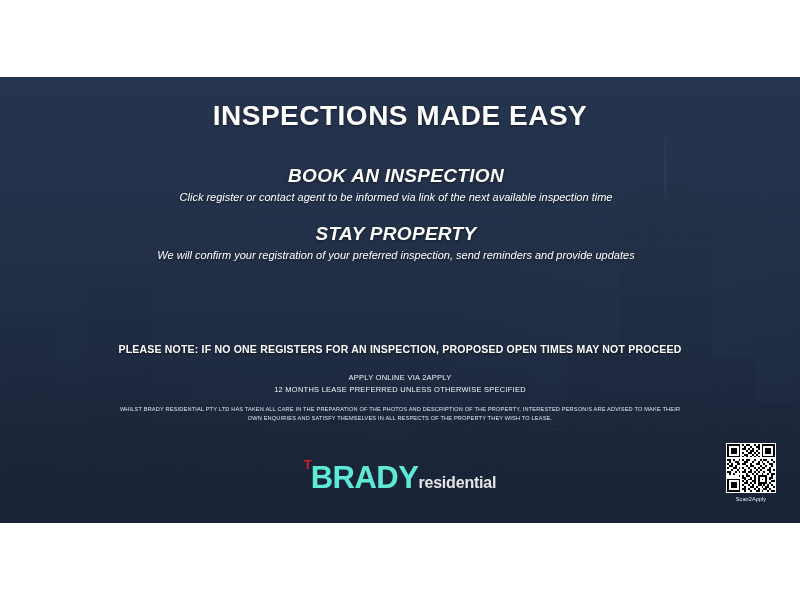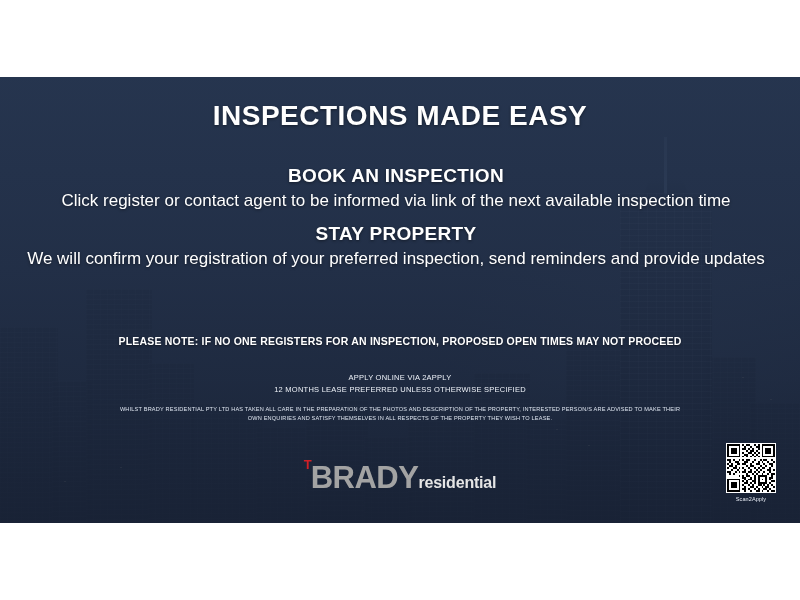--- a/index.html
+++ b/index.html
@@ -136,41 +136,41 @@
   .headline {
     position: absolute;
     top: 23px;
     left: 0; right: 0;
     font-size: 28px;
     font-weight: bold;
     letter-spacing: 0.5px;
     text-shadow: 0 1px 3px rgba(0,0,0,.45);
   }
 
-  .section { position: absolute; left: 0; right: 8px; }
+  .section { position: absolute; left: 0; right: 8px; font-style: italic; }
   .section-title {
     font-size: 19px;
     font-weight: bold;
     letter-spacing: 0.3px;
     margin-bottom: 4px;
     text-shadow: 0 1px 3px rgba(0,0,0,.45);
   }
   .section-body {
-    font-size: 17px;
+    font-size: 11px;
     font-weight: normal;
     text-shadow: 0 1px 3px rgba(0,0,0,.45);
   }
 
   #sec-book     { top: 88px; }
   #sec-informed { top: 146px; }
   #sec-video    { top: 202px; }
 
   .please-note {
     position: absolute;
-    top: 258px;
+    top: 266px;
     left: 0; right: 0;
     font-size: 10.5px;
     font-weight: bold;
     letter-spacing: 0.2px;
     text-shadow: 0 1px 2px rgba(0,0,0,.5);
   }
 
   .apply-block {
     position: absolute;
     top: 295px;
@@ -208,21 +208,21 @@
     left: 0px;
     top: -4px;
     font-size: 13px;
     font-weight: bold;
     color: #cf2027;
     line-height: 1;
   }
   .logo-brady {
     font-size: 31px;
     font-weight: bold;
-    color: #a3a3a3;
+    color: #5eead4;
     letter-spacing: -0.5px;
     line-height: 1;
     padding-left: 7px;
   }
   .logo-residential {
     font-size: 16px;
     font-weight: bold;
     color: #e5e5e5;
     line-height: 1;
     padding-bottom: 2px;

